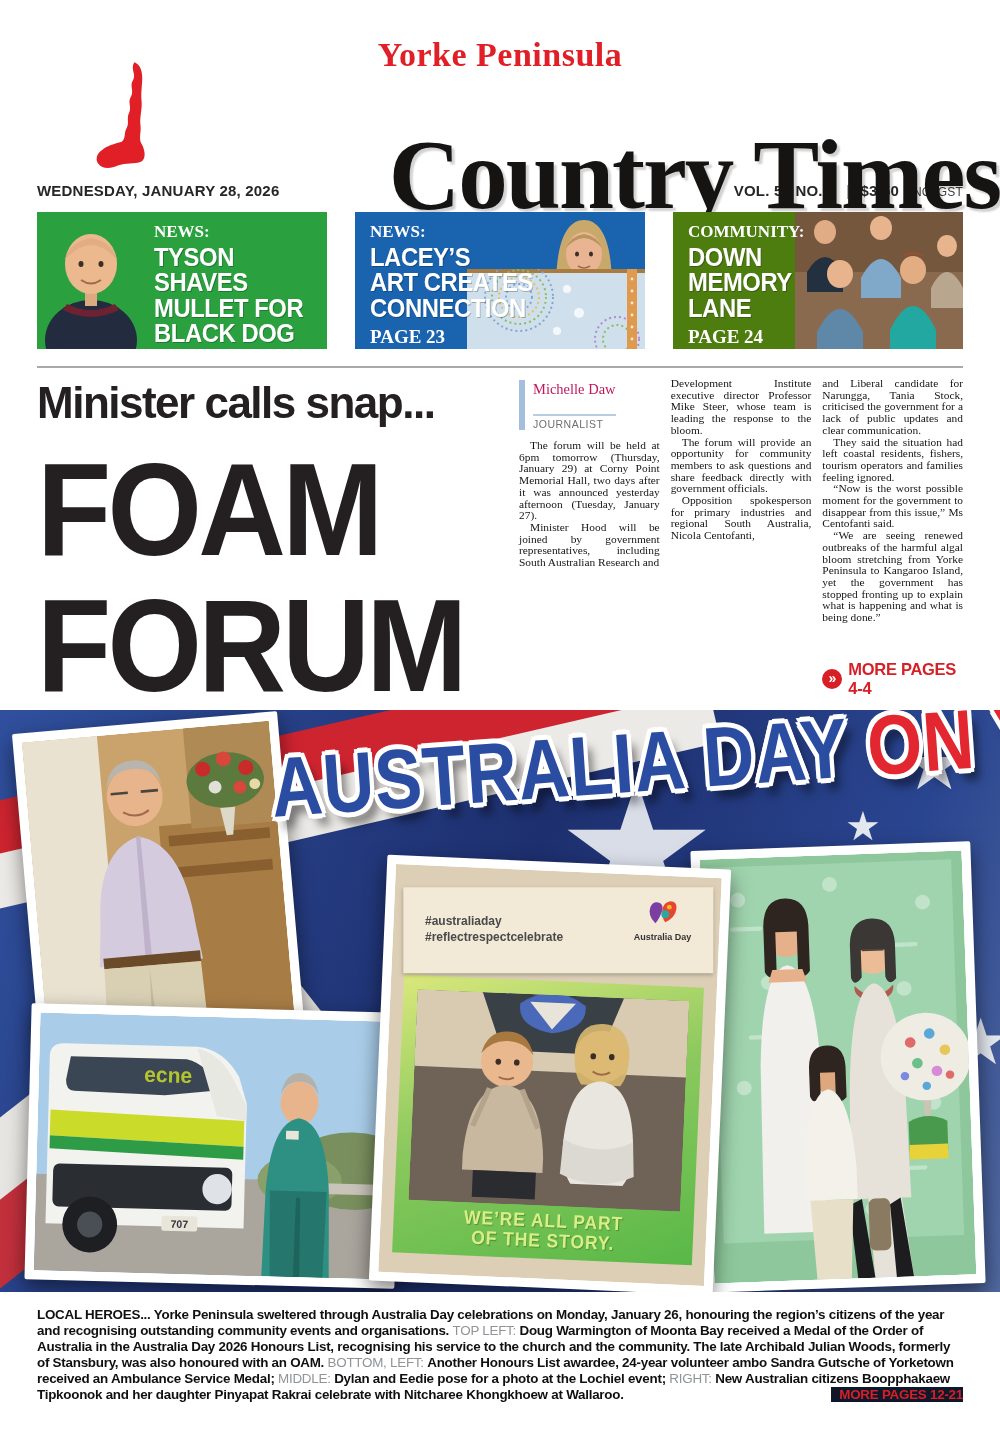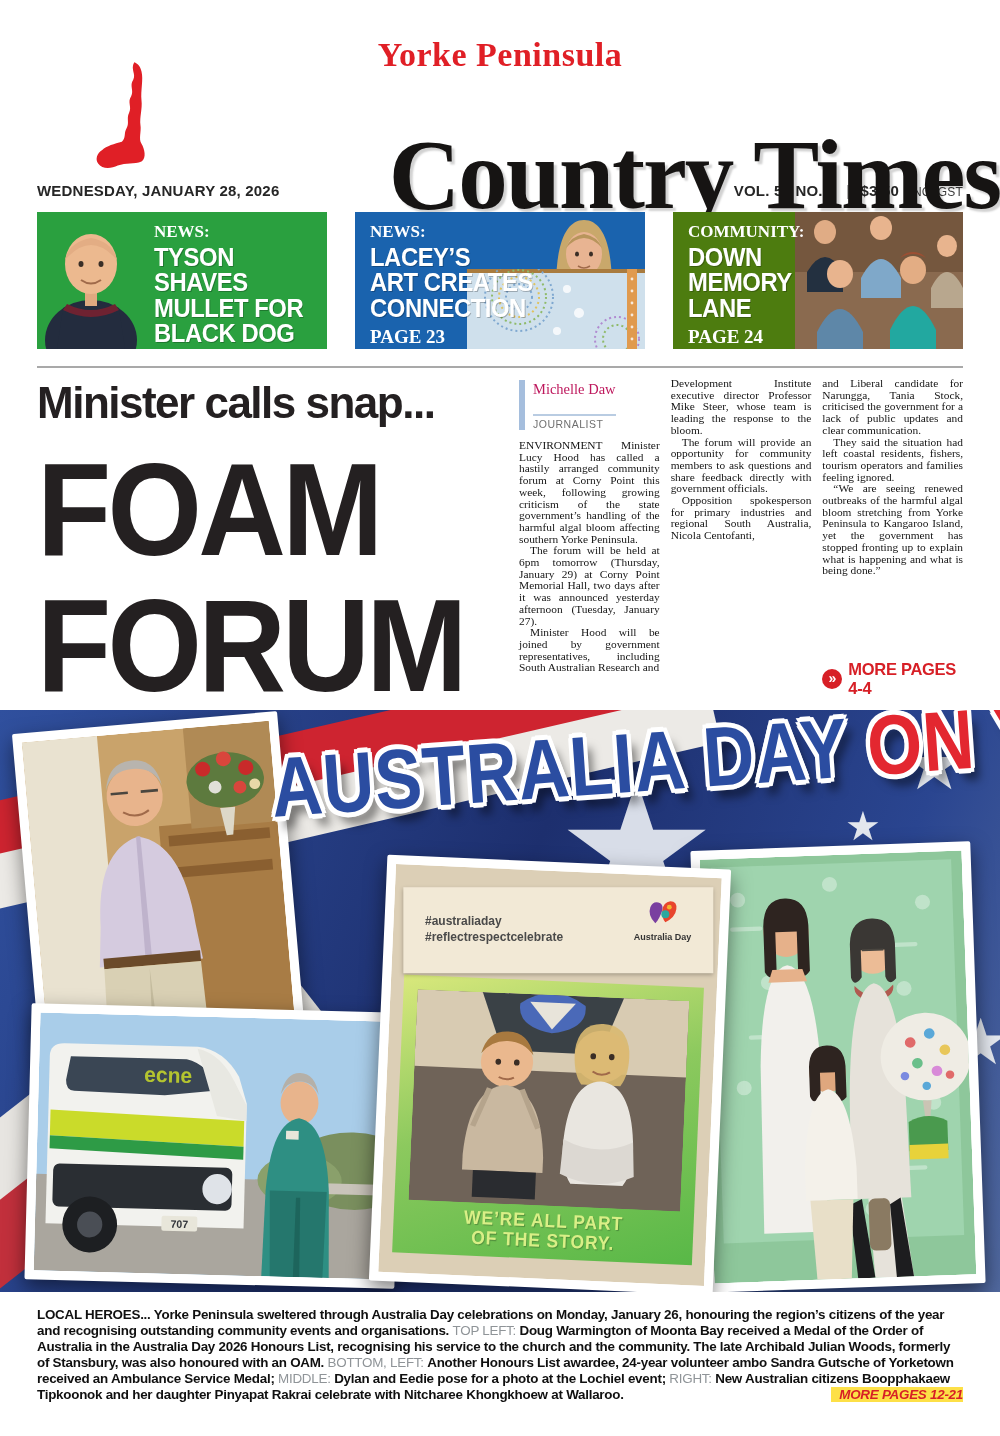--- a/index.html
+++ b/index.html
@@ -103,21 +103,21 @@
      background:linear-gradient(160deg,#d9e87c,#8cc95e 45%,#58b847);}
   .green-frame .photo-hole{position:absolute;left:14px;right:14px;top:14px;bottom:19%;overflow:hidden;}
   .frame-slogan{position:absolute;left:0;right:0;bottom:2%;height:16%;display:flex;flex-direction:column;
      align-items:center;justify-content:center;color:#d9ef86;font-weight:bold;font-size:19px;line-height:1.05;
      letter-spacing:1px;transform:scaleX(.92);text-shadow:1px 1px 1px rgba(0,0,0,.25);}
 
   
   .caption{position:relative;margin:15px 37px 0;font-size:13.4px;line-height:15.9px;
      font-weight:bold;color:#101010;letter-spacing:-.25px;text-align:left;padding-right:2px;}
   .seg-gray{color:#8f9498;font-weight:normal;}
-  .caption-more{position:absolute;right:0;bottom:0;color:#d71f26;background:#fde047;padding-left:8px;font-style:italic;}
+  .caption-more{position:absolute;right:0;bottom:0;color:#d71f26;background:#0f172a;padding-left:8px;}
 </style>
 </head>
 <body>
 
 <div class="page">
 
   <header class="masthead">
     <div class="mast-kicker">Yorke Peninsula</div>
     <svg class="yp-icon" viewBox="0 0 60 110">
       <path fill="#e01f26" d="M38 2 C34 9 40 13 37 19 C33 25 38 29 35 35 C31 41 36 45 33 51 C30 57 34 61 30 67 C28 71 30 75 26 79 C19 81 11 83 7 87 C2 90 0 96 3 100 C7 106 16 105 22 102 C30 99 38 101 45 98 C50 95 48 86 45 81 C42 76 45 69 44 63 C43 55 46 47 45 39 C44 29 47 19 45 11 C44 6 41 3 38 2 Z"></path>
@@ -249,32 +249,32 @@
     </div>
     <div class="columns">
       <div class="col">
         <div class="byline">
           <div class="byline-bar"></div>
           <div>
             <span class="byline-name">Michelle Daw</span>
             <div class="byline-role">JOURNALIST</div>
           </div>
         </div>
-        <p>ENVIRONMENT Minister Lucy Hood has called a hastily arranged community forum at Corny Point this week, following growing criticism of the state government’s handling of the harmful algal bloom affecting southern Yorke Peninsula.</p>
         <p class="indent">The forum will be held at 6pm tomorrow (Thursday, January 29) at Corny Point Memorial Hall, two days after it was announced yesterday afternoon (Tuesday, January 27).</p>
         <p class="indent">Minister Hood will be joined by government representatives, including South Australian Research and</p>
       </div>
       <div class="col">
         <p>Development Institute executive director Professor Mike Steer, whose team is leading the response to the bloom.</p>
         <p class="indent">The forum will provide an opportunity for community members to ask questions and share feedback directly with government officials.</p>
         <p class="indent">Opposition spokesperson for primary industries and regional South Australia, Nicola Centofanti,</p>
       </div>
       <div class="col">
         <p>and Liberal candidate for Narungga, Tania Stock, criticised the government for a lack of public updates and clear communication.</p>
         <p class="indent">They said the situation had left coastal residents, fishers, tourism operators and families feeling ignored.</p>
+        <p class="indent">“Now is the worst possible moment for the government to disappear from this issue,” Ms Centofanti said.</p>
         <p class="indent">“We are seeing renewed outbreaks of the harmful algal bloom stretching from Yorke Peninsula to Kangaroo Island, yet the government has stopped fronting up to explain what is happening and what is being done.”</p>
         <div class="more-link">
           <span class="more-icon">»</span>
           <span>MORE PAGES 4-4</span>
         </div>
       </div>
     </div>
   </section>
 
   <section class="collage">

